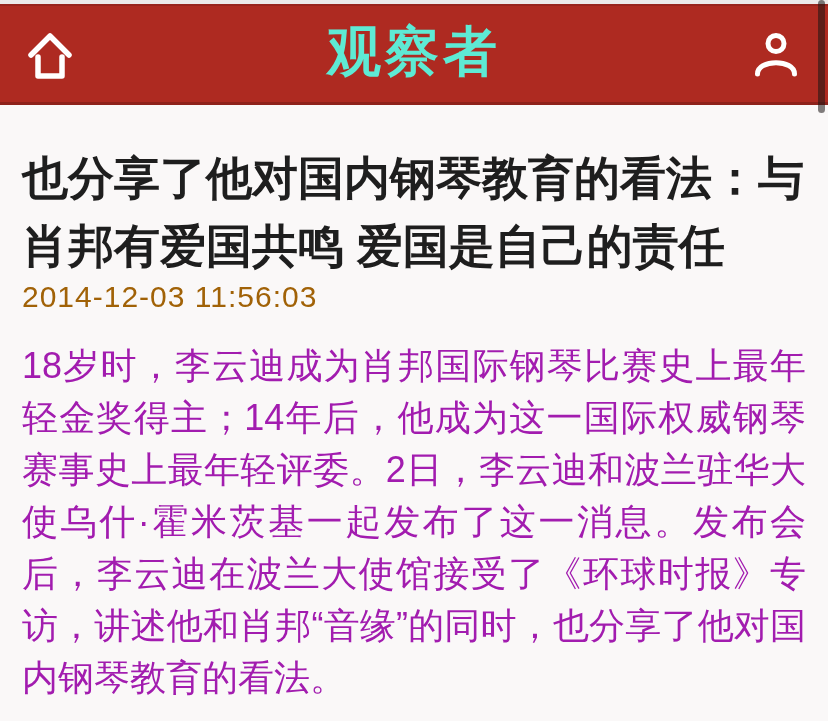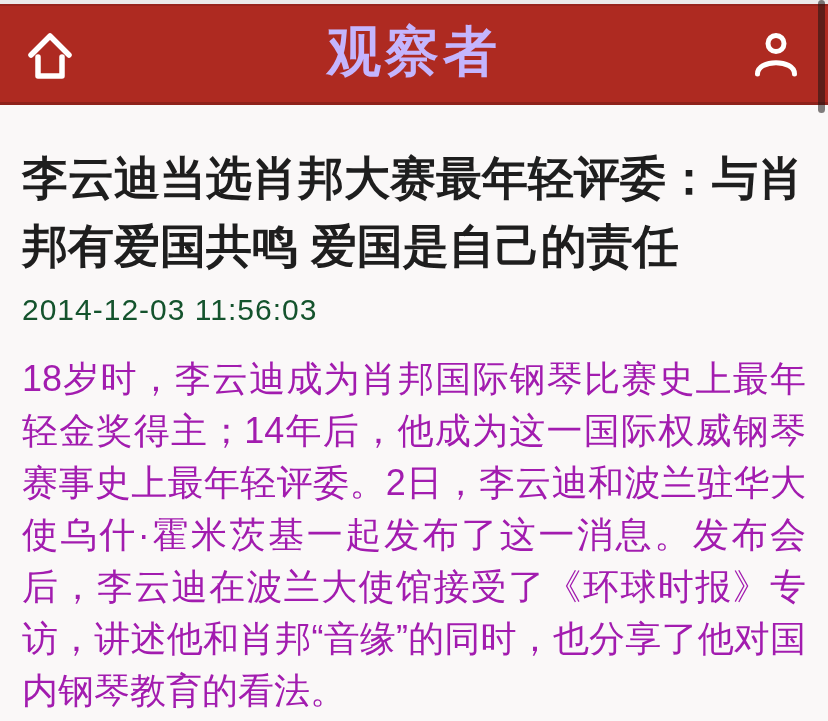--- a/index.html
+++ b/index.html
@@ -37,43 +37,42 @@
     cursor: pointer;
     display: flex;
     align-items: center;
     justify-content: center;
   }
   .app-logo {
     position: absolute;
     left: 50%;
     top: 50%;
     transform: translate(-50%, -54%);
-    color: #c4b5fd;
+    color: #5eead4;
     font-size: 54px;
     font-weight: 700;
     letter-spacing: 4px;
     white-space: nowrap;
   }
   .content {
     padding: 39px 22px 0 22px;
     box-sizing: border-box;
   }
   .article-title {
     margin: 0;
     font-size: 46px;
     line-height: 68px;
     font-weight: 700;
     color: #1E1E1E;
     letter-spacing: 0;
   }
   .article-date {
-    margin-top: 13px;
     font-size: 30px;
     line-height: 34px;
-    color: #14532d;
+    color: #a16207;
     letter-spacing: 1px;
   }
   .article-body {
     margin: 26px 0 0 0;
     font-size: 36px;
     line-height: 52px;
     color: #a21caf;
     text-align: justify;
     text-justify: inter-ideograph;
   }
@@ -109,18 +108,18 @@
     <span>
       <svg width="44" height="44" viewBox="0 0 44 44" fill="none">
         <circle cx="22" cy="10.5" r="8" stroke="#FFFFFF" stroke-width="5"></circle>
         <path d="M3.5,41 C3.5,26 40.5,26 40.5,41" stroke="#FFFFFF" stroke-width="5" stroke-linecap="round"></path>
       </svg>
     </span>
   </button>
 </header>
 
 <main class="content">
-  <h1 class="article-title">李云迪当选肖邦大赛最年轻评委：与肖邦有爱国共鸣 爱国是自己的责任</h1>
+  <h1 class="article-title">也分享了他对国内钢琴教育的看法：与肖邦有爱国共鸣 爱国是自己的责任</h1>
   <div class="article-date">2014-12-03 11:56:03</div>
   <p class="article-body">18岁时，李云迪成为肖邦国际钢琴比赛史上最年轻金奖得主；14年后，他成为这一国际权威钢琴赛事史上最年轻评委。2日，李云迪和波兰驻华大使乌什·霍米茨基一起发布了这一消息。发布会后，李云迪在波兰大使馆接受了《环球时报》专访，讲述他和肖邦“音缘”的同时，也分享了他对国内钢琴教育的看法。</p>
 </main>
 
 <div class="scrollbar-thumb"></div>
 
 </body></html>

